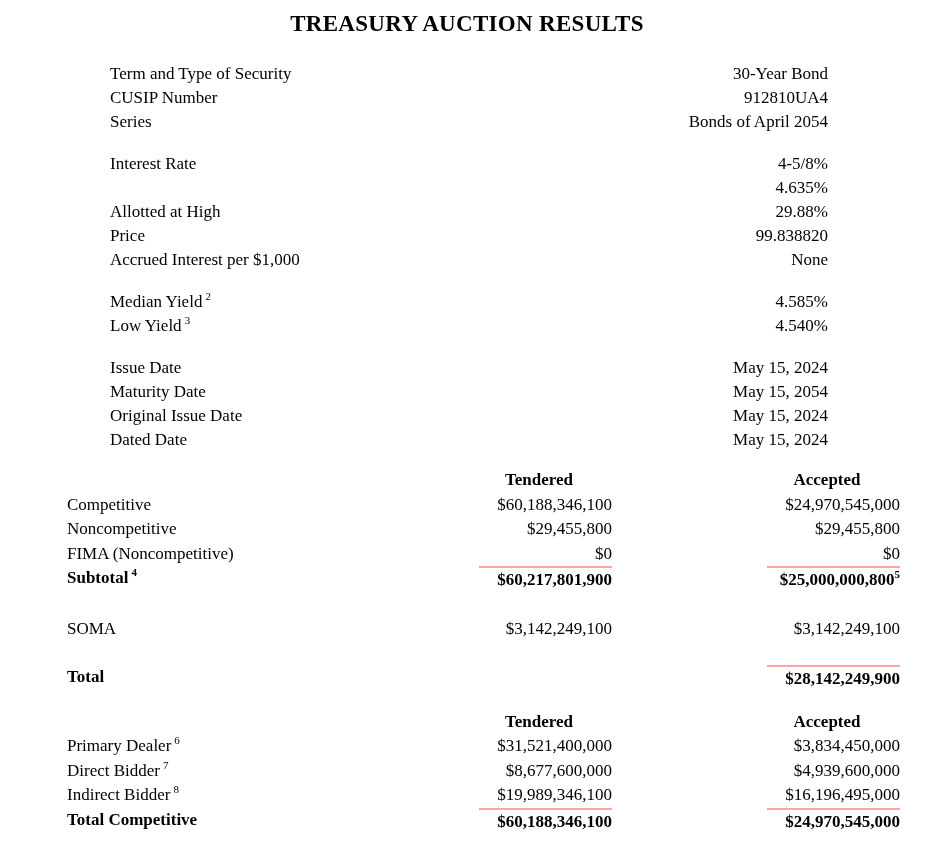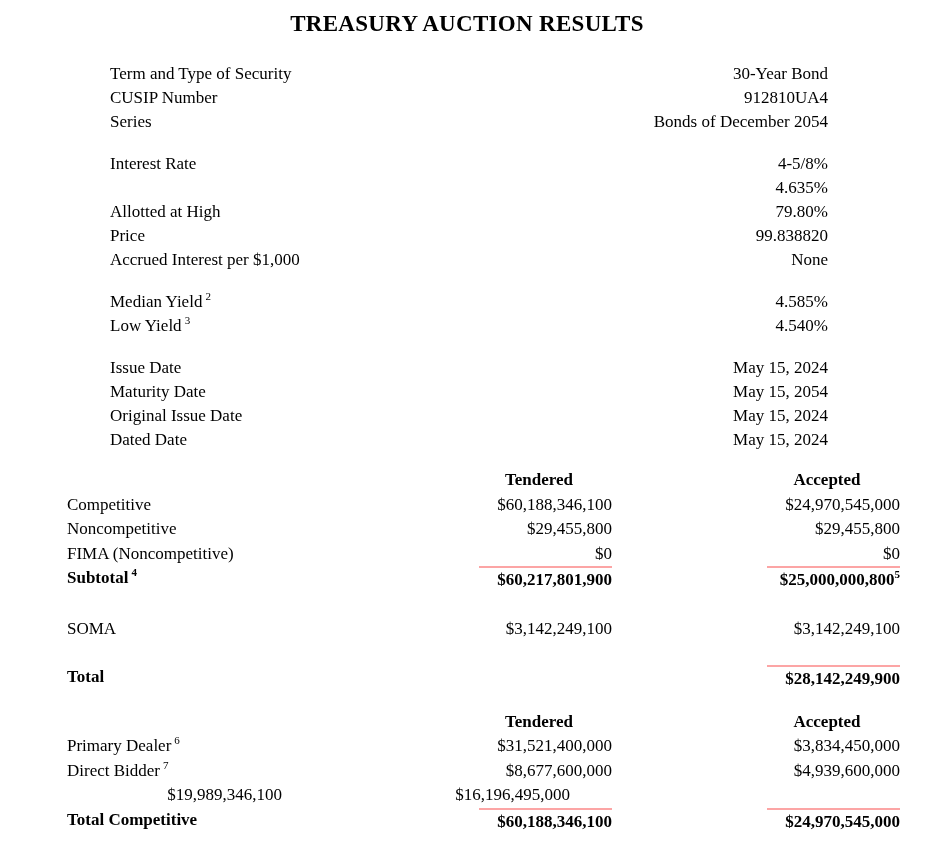--- a/index.html
+++ b/index.html
@@ -45,35 +45,35 @@
     <div class="irow">
       <span class="lbl">Term and Type of Security</span>
       <span class="val">30-Year Bond</span>
     </div>
     <div class="irow">
       <span class="lbl">CUSIP Number</span>
       <span class="val">912810UA4</span>
     </div>
     <div class="irow">
       <span class="lbl">Series</span>
-      <span class="val">Bonds of December 2054</span>
+      <span class="val">Bonds of April 2054</span>
     </div>
   </section>
 
   <section class="sec">
     <div class="irow">
       <span class="lbl">Interest Rate</span>
       <span class="val">4-5/8%</span>
     </div>
     <div class="irow">
       <span class="val">4.635%</span>
     </div>
     <div class="irow">
       <span class="lbl">Allotted at High</span>
-      <span class="val">79.80%</span>
+      <span class="val">29.88%</span>
     </div>
     <div class="irow">
       <span class="lbl">Price</span>
       <span class="val">99.838820</span>
     </div>
     <div class="irow">
       <span class="lbl">Accrued Interest per $1,000</span>
       <span class="val">None</span>
     </div>
   </section>
@@ -155,20 +155,21 @@
       <span class="tlabel"><span>Primary Dealer</span><sup class="lblsup">6</sup></span>
       <span class="col-t"><span class="num">$31,521,400,000</span></span>
       <span class="col-a"><span class="num">$3,834,450,000</span></span>
     </div>
     <div class="trow">
       <span class="tlabel"><span>Direct Bidder</span><sup class="lblsup">7</sup></span>
       <span class="col-t"><span class="num">$8,677,600,000</span></span>
       <span class="col-a"><span class="num">$4,939,600,000</span></span>
     </div>
     <div class="trow">
+      <span class="tlabel"><span>Indirect Bidder</span><sup class="lblsup">8</sup></span>
       <span class="col-t"><span class="num">$19,989,346,100</span></span>
       <span class="col-a"><span class="num">$16,196,495,000</span></span>
     </div>
     <div class="trow bold">
       <span class="tlabel">Total Competitive</span>
       <span class="col-t"><span class="num rule-top">$60,188,346,100</span></span>
       <span class="col-a"><span class="num rule-top">$24,970,545,000</span></span>
     </div>
   </section>
 

